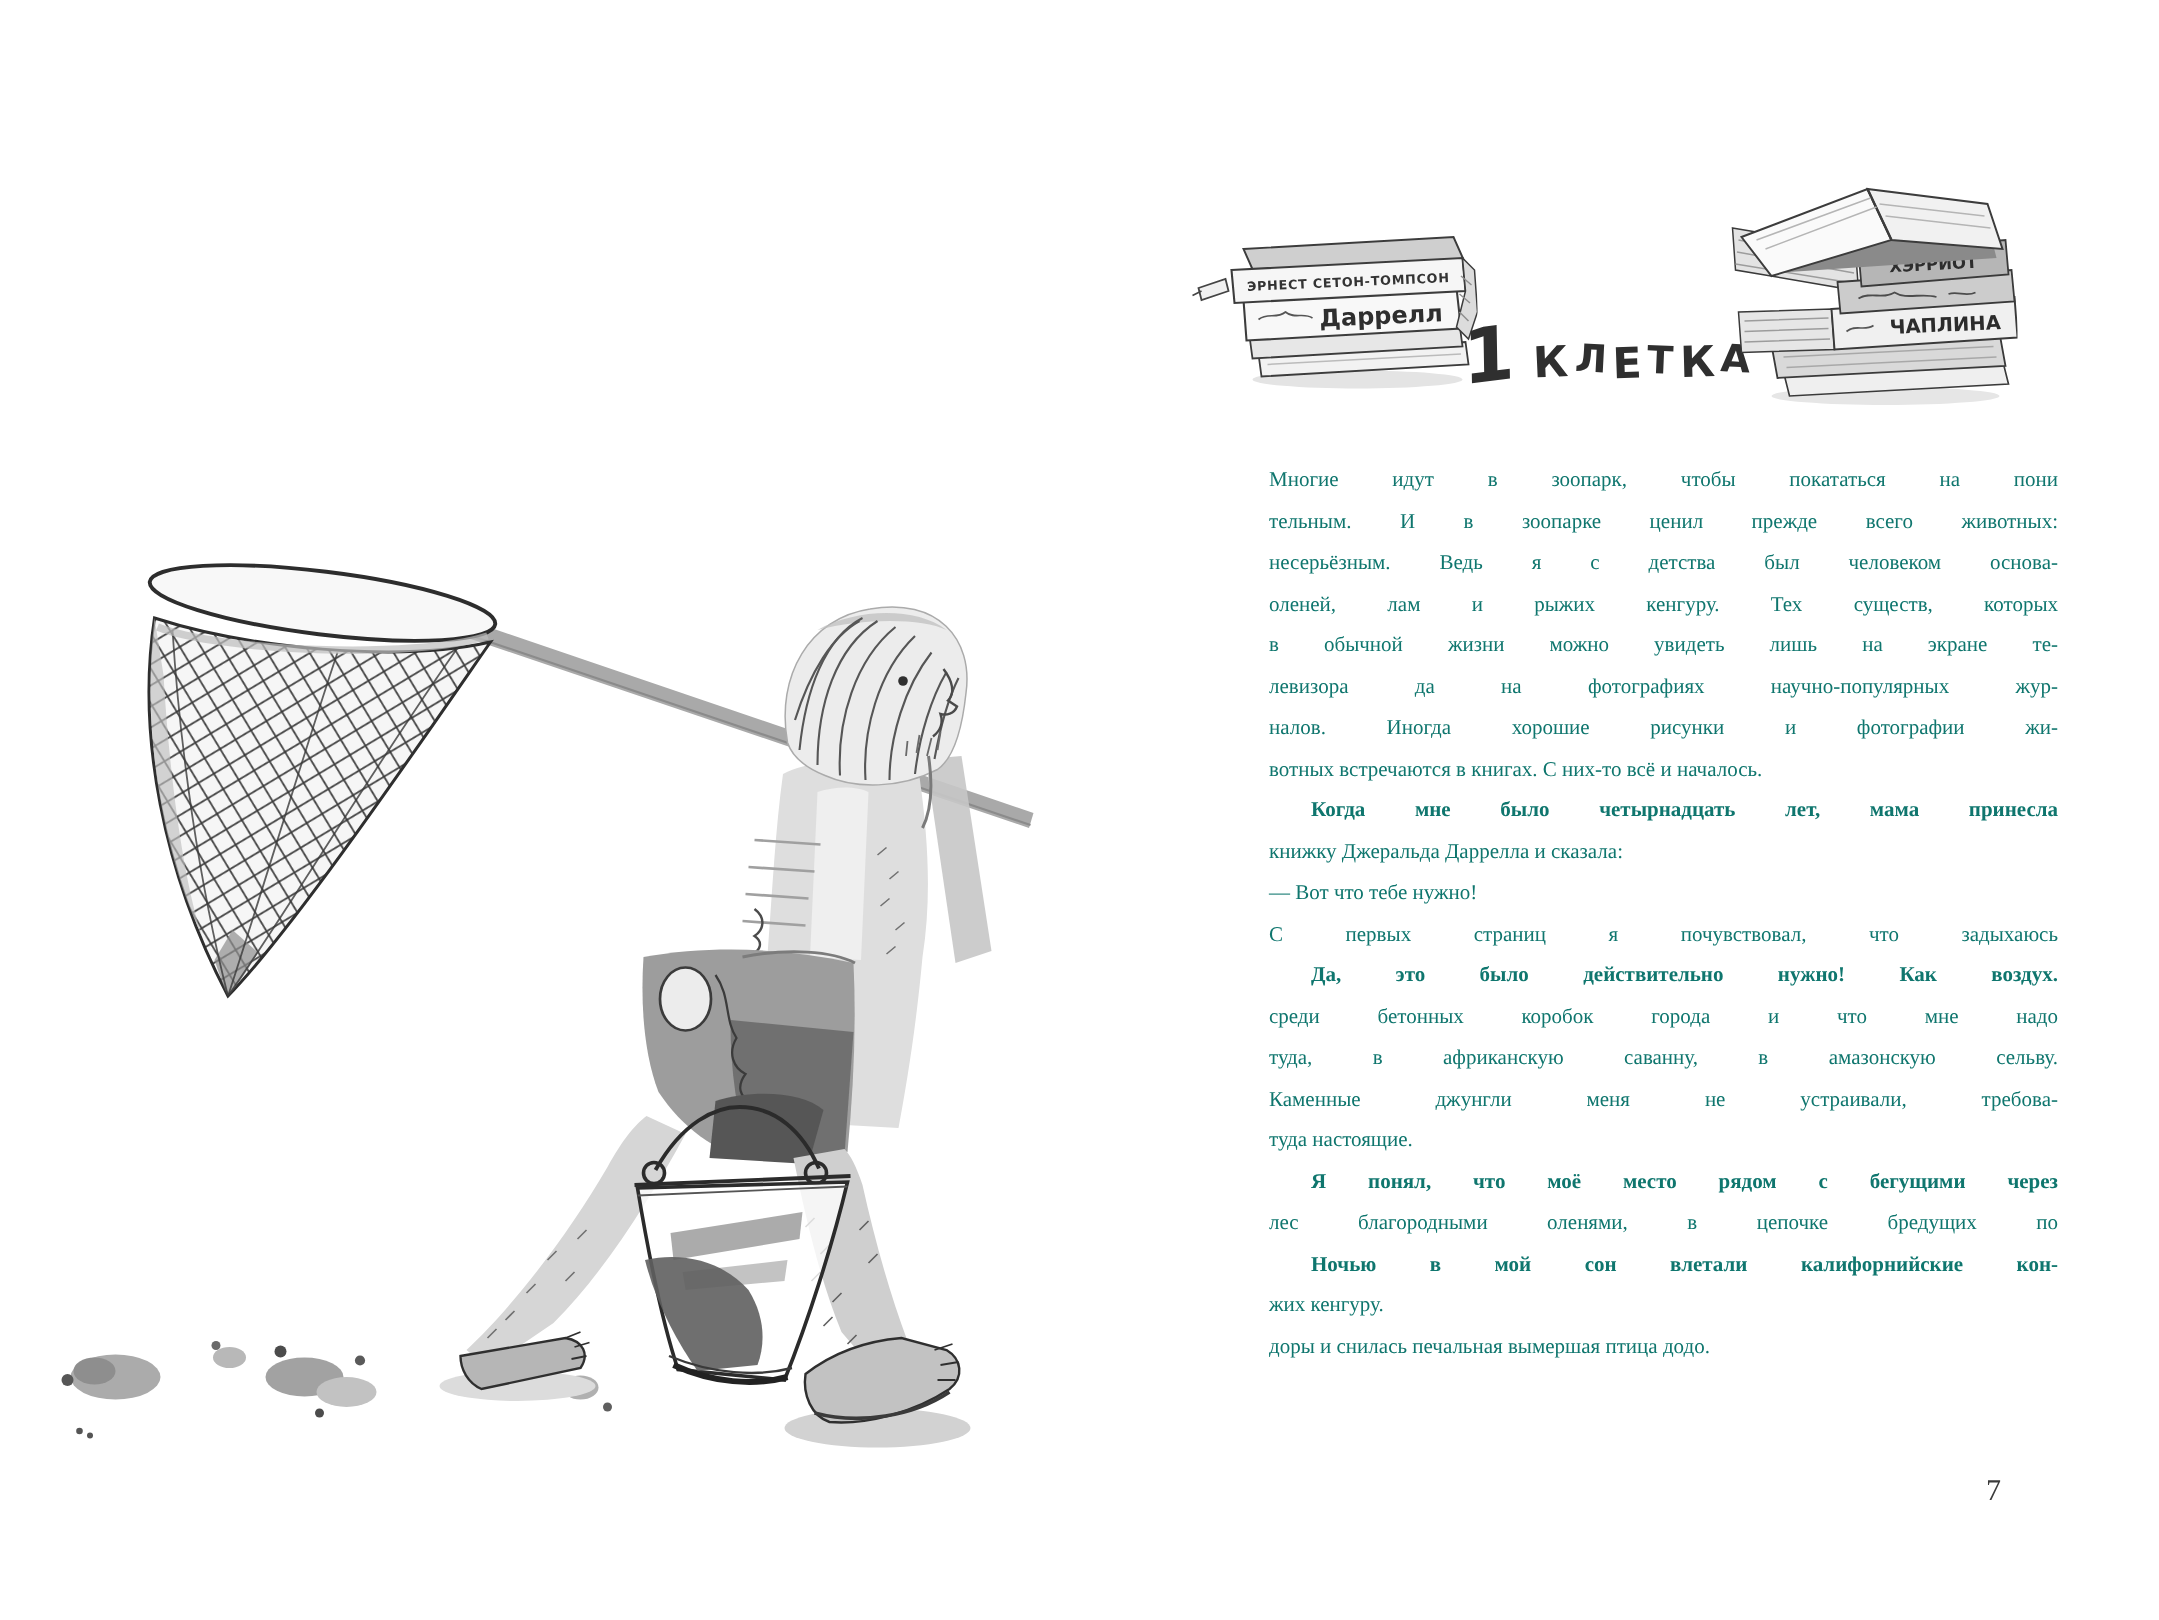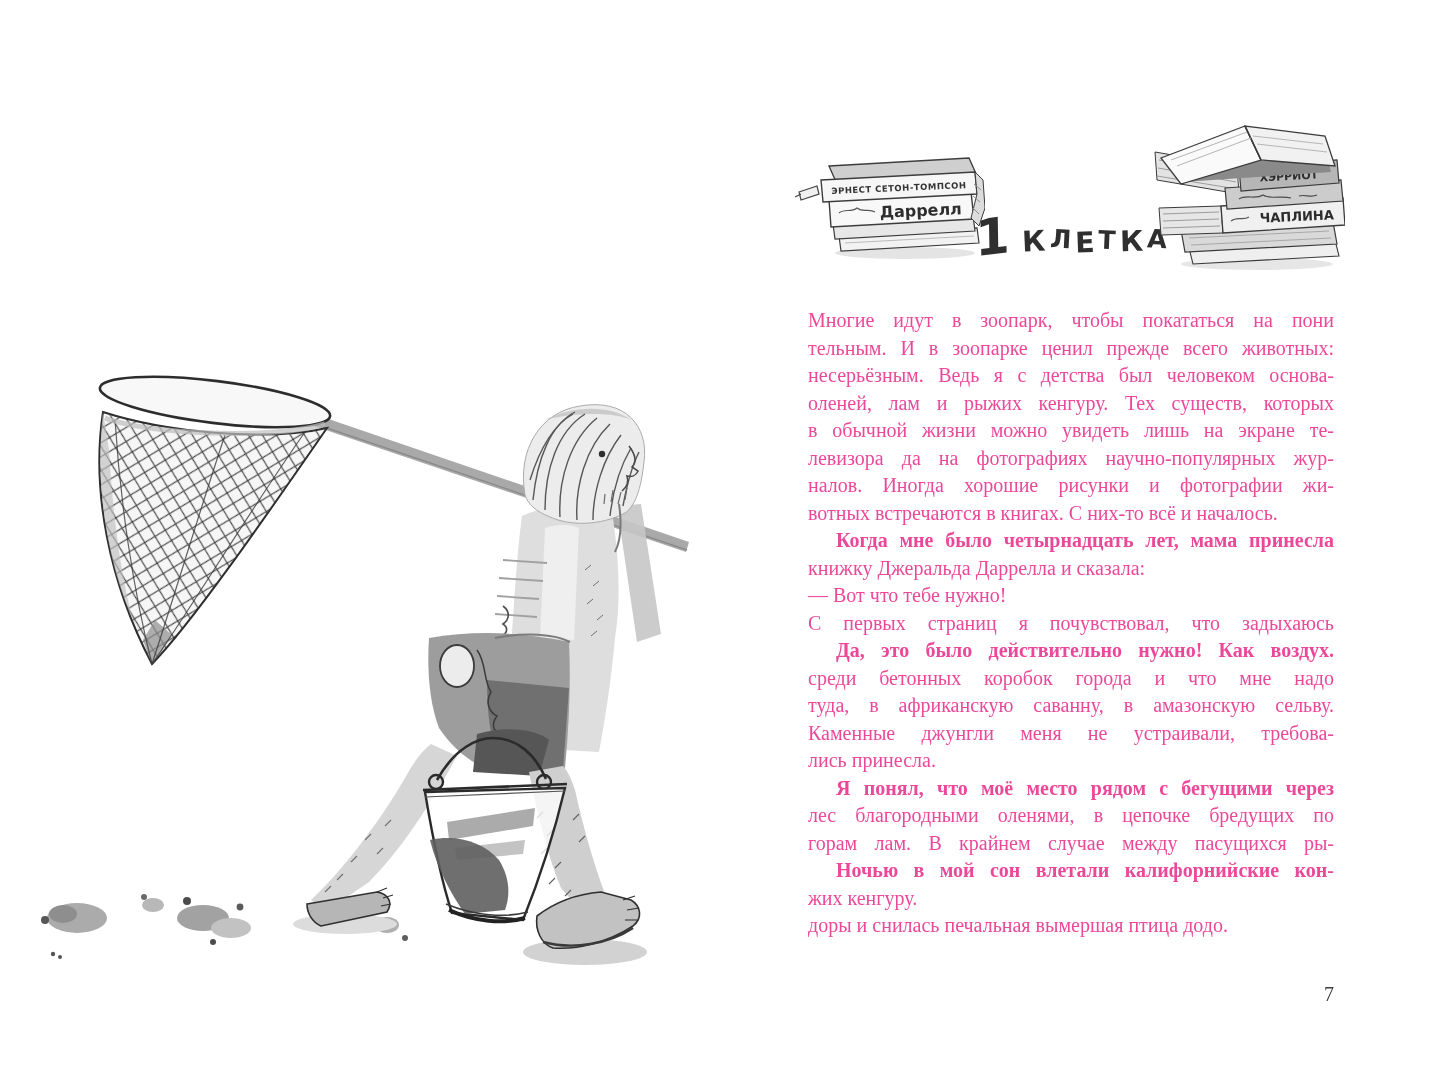--- a/index.html
+++ b/index.html
@@ -27,22 +27,22 @@
     display:inline-block; transform:rotate(-7deg) skewX(-6deg);
   }
   .ch-title {
     font-size:27px; font-weight:700; letter-spacing:4px; line-height:1.2;
     display:inline-block; padding-bottom:4px; white-space:nowrap;
   }
   .ch-title .wob { display:inline-block; }
 
   
   .text-block {
-    position:absolute; left:808px; top:307px; width:526px;
-    font-size:20px; line-height:27.5px; color:#ec4899;
+    position:absolute; left:846px; top:307px; width:526px;
+    font-size:14px; line-height:27.5px; color:#0f766e;
   }
   .text-block .line { text-align:justify; text-align-last:justify; white-space:normal; }
   .text-block .line.para-end { text-align-last:left; }
   .text-block .line.indent { text-indent:28px;font-weight:bold; }
 
   .page-number {
     position:absolute; left:1304px; top:983px; width:30px;
     text-align:right; font-size:20px; color:#3b3b3b;
   }
 
@@ -256,23 +256,22 @@
       <div class="line">налов. Иногда хорошие рисунки и фотографии жи-</div>
       <div class="line para-end">вотных встречаются в книгах. С них-то всё и началось.</div>
       <div class="line indent">Когда мне было четырнадцать лет, мама принесла</div>
       <div class="line para-end">книжку Джеральда Даррелла и сказала:</div>
       <div class="line para-end">— Вот что тебе нужно!</div>
       <div class="line">С первых страниц я почувствовал, что задыхаюсь</div>
       <div class="line indent">Да, это было действительно нужно! Как воздух.</div>
       <div class="line">среди бетонных коробок города и что мне надо</div>
       <div class="line">туда, в африканскую саванну, в амазонскую сельву.</div>
       <div class="line">Каменные джунгли меня не устраивали, требова-</div>
-      <div class="line para-end">лись принесла.</div>
+      <div class="line para-end">туда настоящие.</div>
       <div class="line indent">Я понял, что моё место рядом с бегущими через</div>
       <div class="line">лес благородными оленями, в цепочке бредущих по</div>
-      <div class="line">горам лам. В крайнем случае между пасущихся ры-</div>
       <div class="line indent">Ночью в мой сон влетали калифорнийские кон-</div>
       <div class="line para-end">жих кенгуру.</div>
       <div class="line para-end">доры и снилась печальная вымершая птица додо.</div>
     </div>
 
   <div class="page-number">7</div>
 </div>
 
 </body></html>

